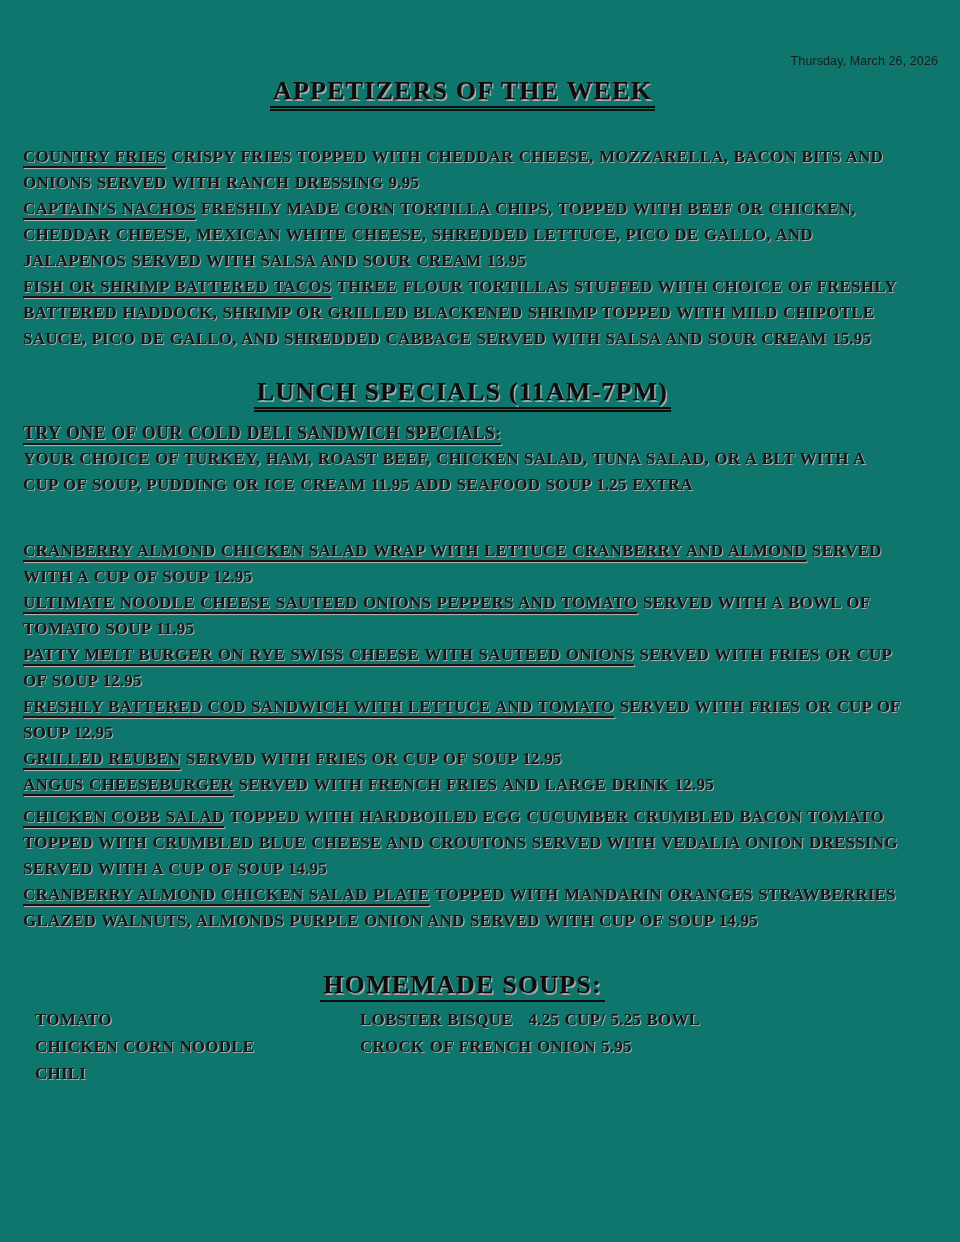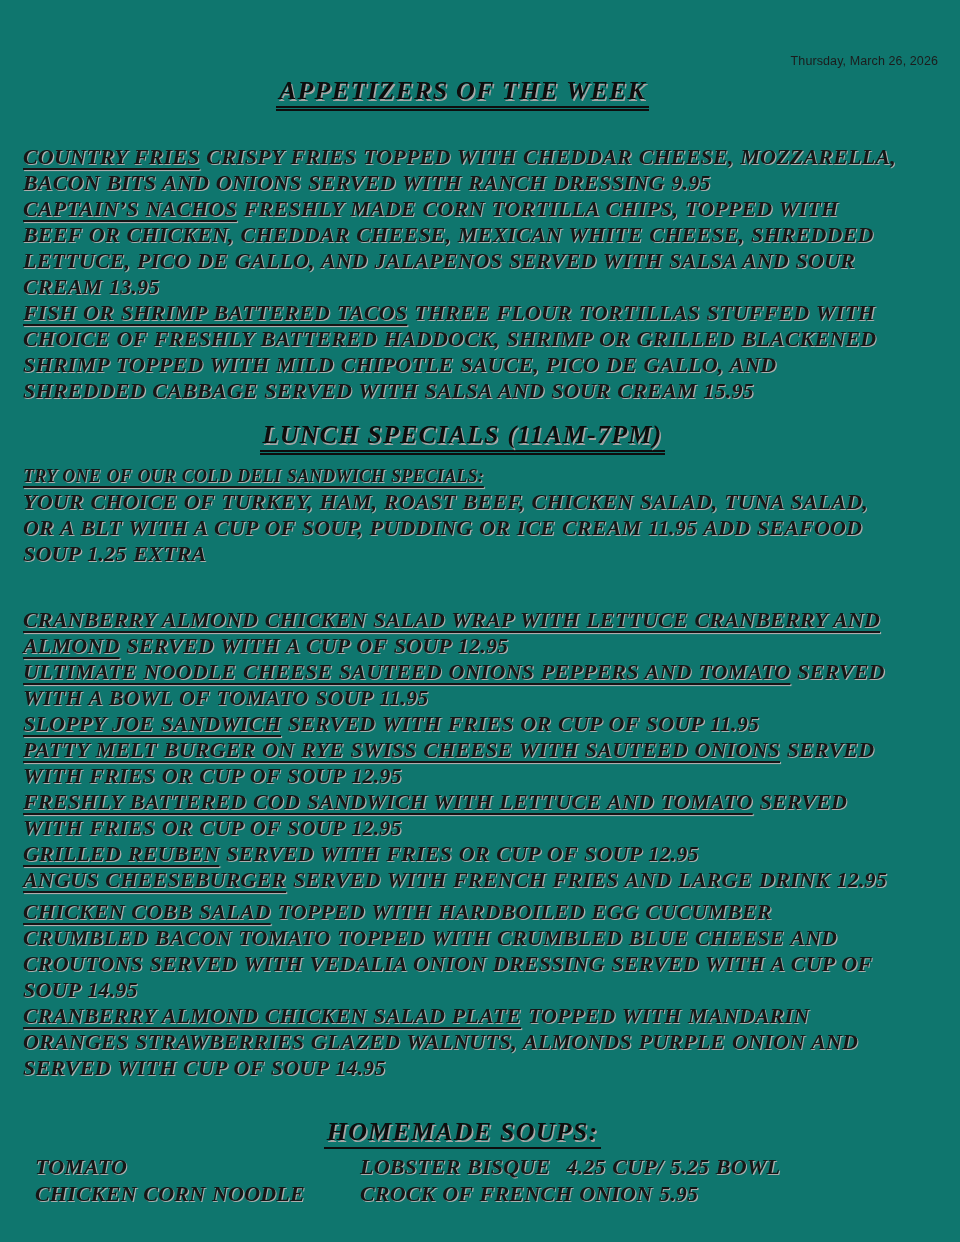--- a/index.html
+++ b/index.html
@@ -10,55 +10,55 @@
     overflow:hidden;
     font-family:"Liberation Serif", serif;
     color:#131313;
   }
   .date {
     position:absolute; top:54px; right:22px;
     font-family:"Liberation Sans", sans-serif;
     font-size:12.5px; color:#1c1c1c;
     letter-spacing:0.1px;
   }
-  .content { padding:76px 58px 0 23px;font-style:italic; }
+  .content { padding:76px 58px 0 23px; }
 
   
   .h {
     text-align:center; font-weight:bold;
     font-size:26px; letter-spacing:1.2px;
     margin:0; color:#0d0d0d;
     text-shadow:1.5px 1.5px 0 #a6a6a6;
   }
   .h .u {
     display:inline-block; line-height:1.08;
     border-bottom:5px double #0d0d0d;
     padding:0 3px 1px 3px;
   }
   .h.single .u { border-bottom:2.5px solid #0d0d0d; }
 
   
   .t {
-    font-size:22px; font-weight:bold;
+    font-size:17px; font-weight:bold;
     line-height:26px; margin:0;
     letter-spacing:0.2px; word-spacing:1px;
     color:#161616;
     text-shadow:1.1px 1.1px 0 #adadad;
   }
   .nm {
     text-decoration:underline;
     text-decoration-thickness:1.5px;
     text-underline-offset:3.5px;
   }
   .sub {
     font-size:18px;
   }
 
   .mt-items   { margin-top:33px; }
-  .mt-section { margin-top:16px; }
+  .mt-section { margin-top:25px; }
   .mt-sub     { margin-top:8px;  }
   .mt-gap     { margin-top:40px; }
   .mt-salad   { margin-top:6px;  }
   .mt-soups   { margin-top:36px; }
 
   .soup-cols {
     display:flex; margin-top:4px; padding-left:12px;gap:7px;
   }
   .soup-left  { width:318px; }
   .soup-line  { line-height:27px; }
@@ -103,25 +103,20 @@
         <span class="nm">CRANBERRY ALMOND CHICKEN SALAD WRAP WITH LETTUCE CRANBERRY AND ALMOND</span>
         <span>SERVED WITH A CUP OF SOUP</span>
         <span>12.95</span>
       </p>
       <p class="t">
         <span class="nm">ULTIMATE NOODLE CHEESE SAUTEED ONIONS PEPPERS AND TOMATO</span>
         <span>SERVED WITH A BOWL OF TOMATO SOUP</span>
         <span>11.95</span>
       </p>
       <p class="t">
-        <span class="nm">SLOPPY JOE SANDWICH</span>
-        <span>SERVED WITH FRIES OR CUP OF SOUP</span>
-        <span>11.95</span>
-      </p>
-      <p class="t">
         <span class="nm">PATTY MELT BURGER ON RYE SWISS CHEESE WITH SAUTEED ONIONS</span>
         <span>SERVED WITH FRIES OR CUP OF SOUP</span>
         <span>12.95</span>
       </p>
       <p class="t">
         <span class="nm">FRESHLY BATTERED COD SANDWICH WITH LETTUCE AND TOMATO</span>
         <span>SERVED WITH FRIES OR CUP OF SOUP</span>
         <span>12.95</span>
       </p>
       <p class="t">
@@ -149,20 +144,21 @@
         <span>14.95</span>
       </p>
     </div>
 
     <h1 class="h single mt-soups"><span class="u">HOMEMADE SOUPS:</span></h1>
 
     <div class="soup-cols">
       <div class="soup-left">
         <p class="t soup-line">TOMATO</p>
         <p class="t soup-line">CHICKEN CORN NOODLE</p>
+        <p class="t soup-line">CHILI</p>
       </div>
       <div class="soup-right">
         <p class="t soup-line">
           <span>LOBSTER BISQUE</span><span class="gap-wide">4.25 CUP/ 5.25 BOWL</span>
         </p>
         <p class="t soup-line">
           <span>CROCK OF FRENCH ONION</span>
           <span>5.95</span>
         </p>
       </div>

